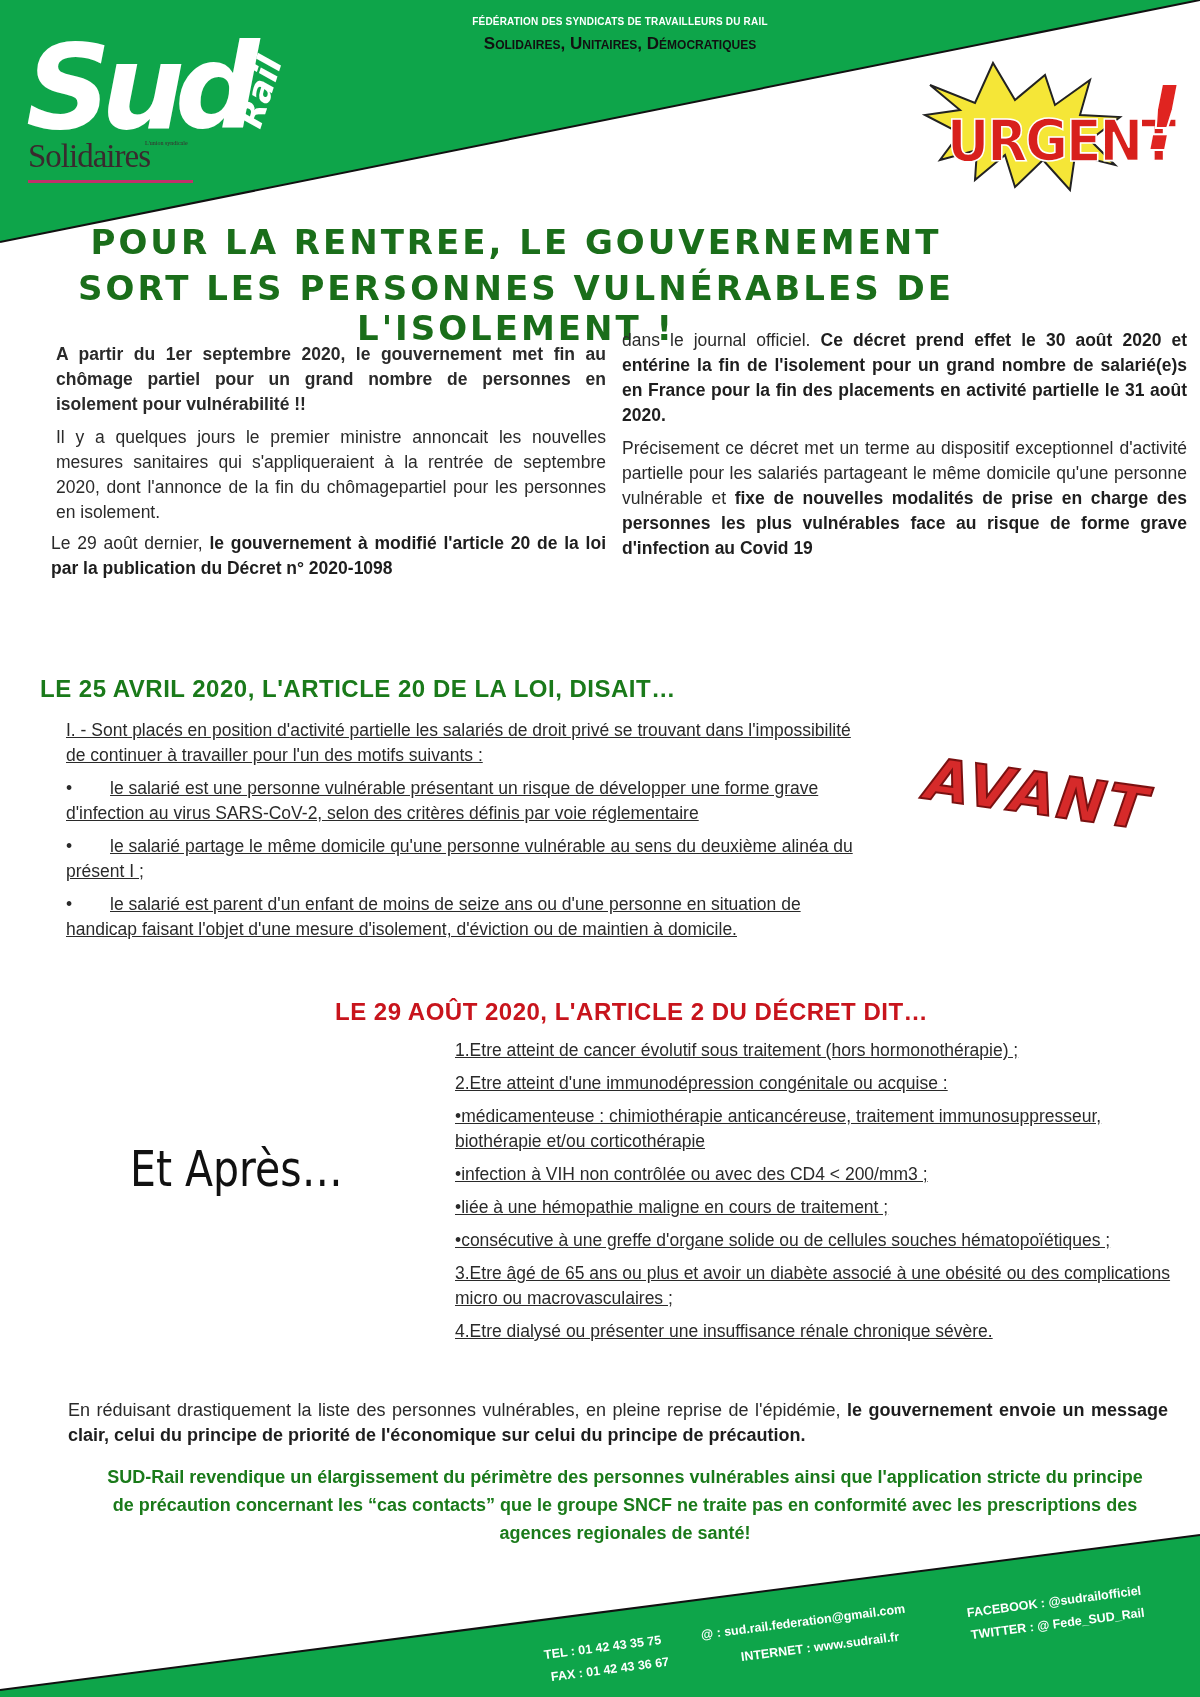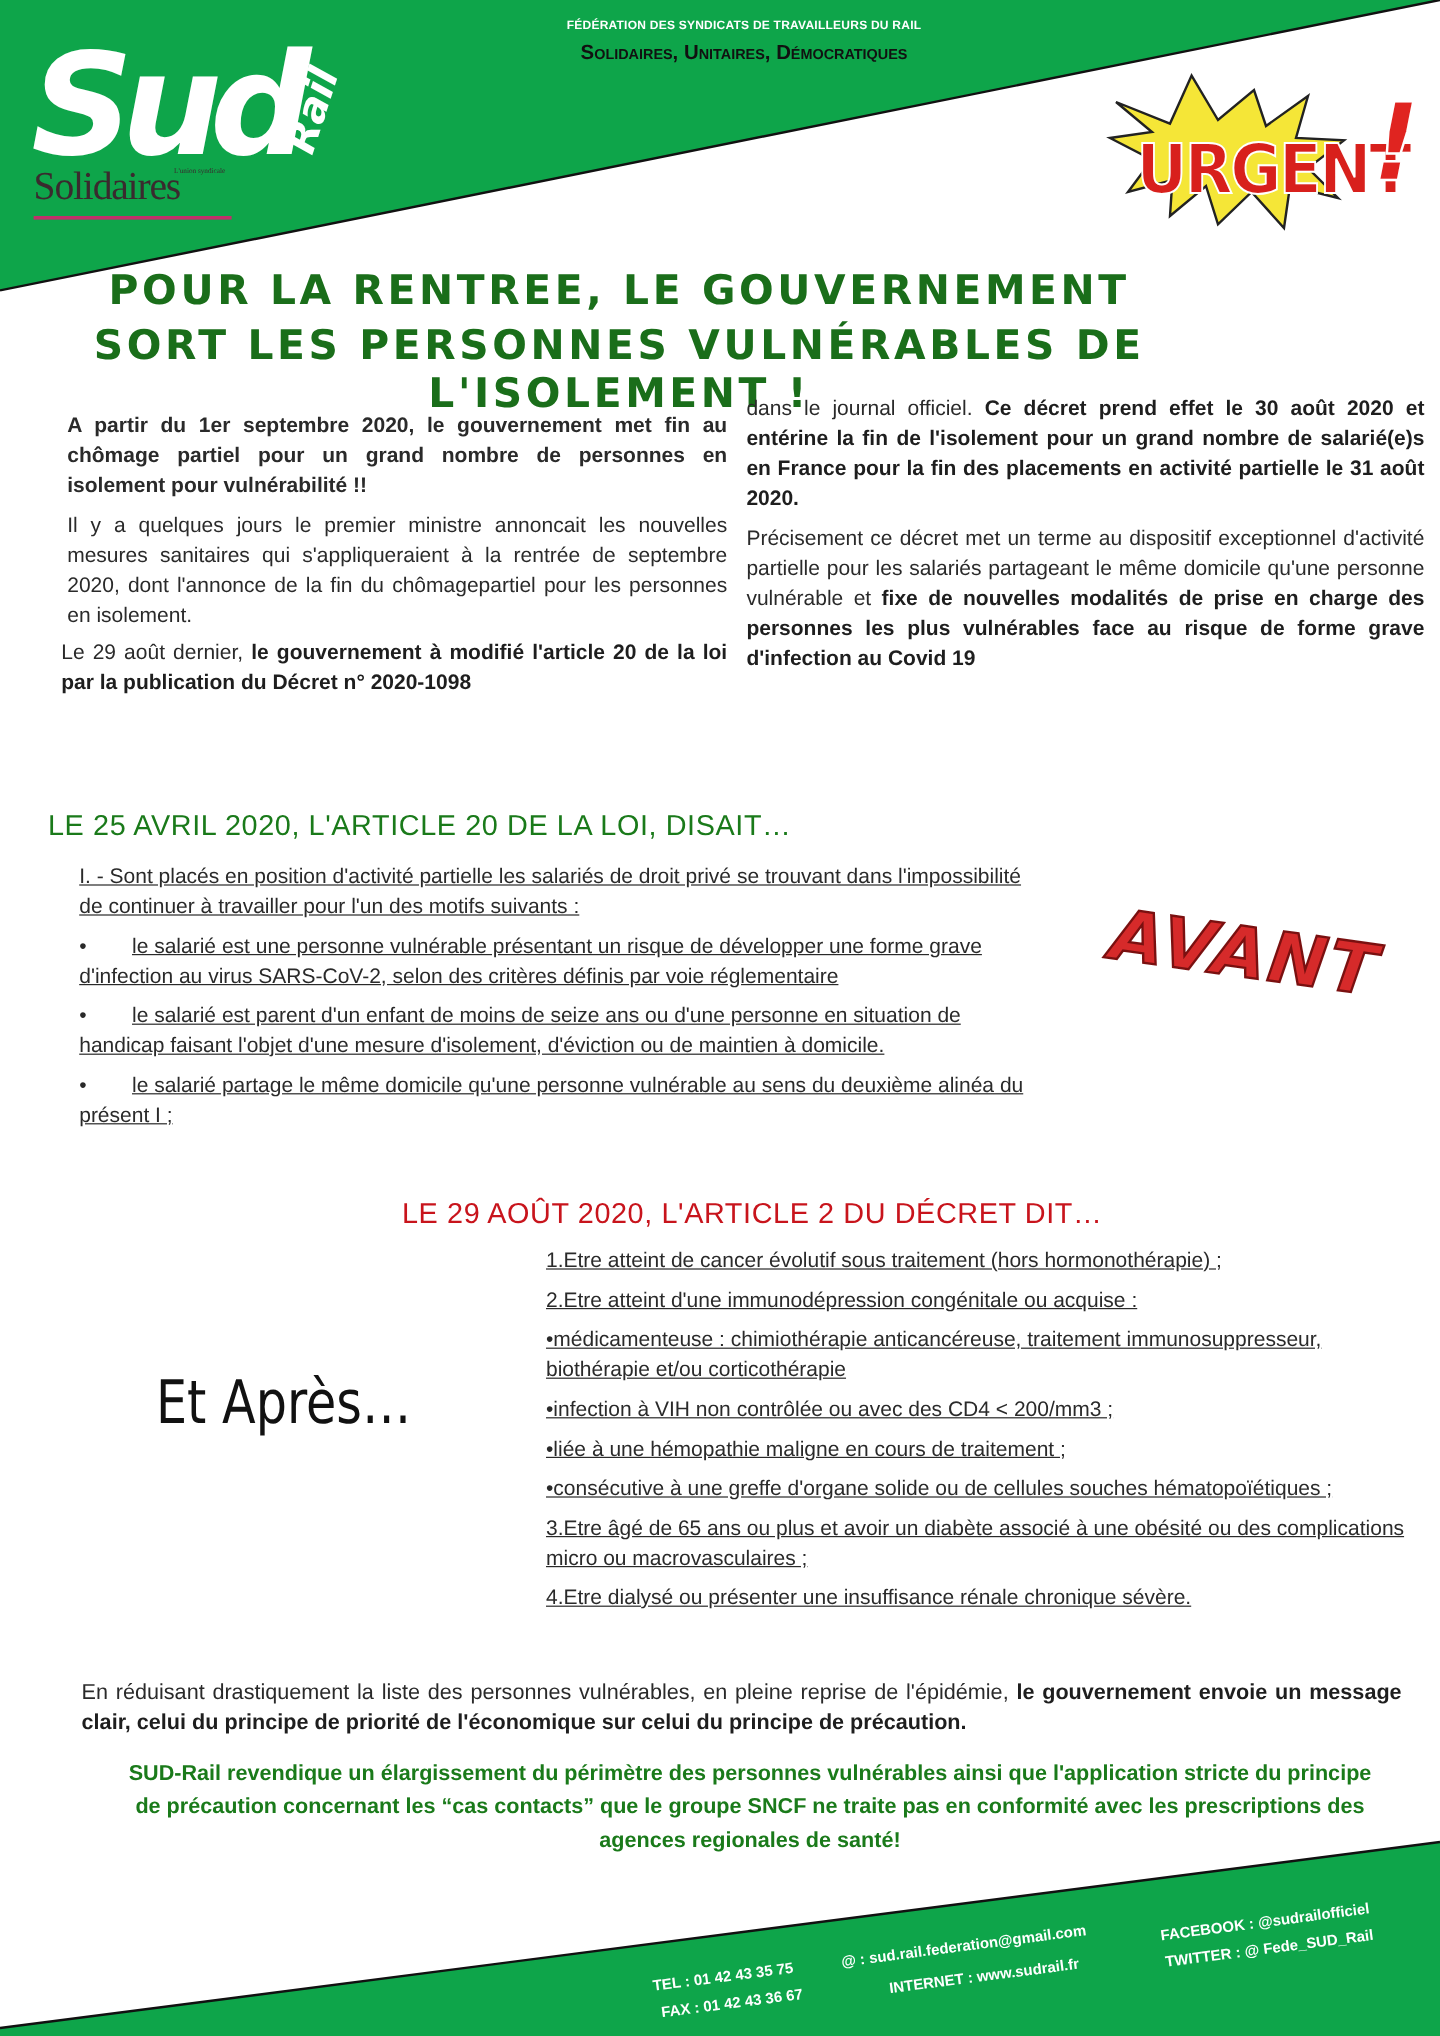--- a/index.html
+++ b/index.html
@@ -12,21 +12,21 @@
   .hdr-org .l2 { color:#111; font-weight:bold; font-size:15px; margin-top:7px; font-variant:small-caps; font-size:17px; }
   .logo-sud { position:absolute; left:22px; top:10px; width:270px; height:135px; }
   .logo-sol { position:absolute; left:28px; top:138px; font-family:"Liberation Serif", serif; font-weight:normal;
               font-size:33px; color:#3a2a2e; letter-spacing:-1px; }
   .logo-sol-line { position:absolute; left:28px; top:180px; width:165px; height:3px; background:#c0306a; }
   .logo-sol-sub { position:absolute; left:145px; top:140px; font-family:"Liberation Serif", serif; font-size:6px; color:#3a2a2e; line-height:7px; }
   .title { position:absolute; left:0; width:1032px; text-align:center; color:#1a6e1a; font-weight:bold;
            font-family:"DejaVu Sans", sans-serif; font-size:34px; letter-spacing:3px; }
   .para { position:absolute; font-size:17.5px; line-height:25px; text-align:justify; color:#2a2a2a; }
   .para b { color:#1e1e1e; }
-  .sec-title { position:absolute; font-weight:normal; font-size:24px; letter-spacing:0.5px; }
+  .sec-title { position:absolute; font-weight:bold; font-size:24px; letter-spacing:0.5px; }
   .bullets { position:absolute; font-size:17.5px; line-height:25px; color:#2a2a2a; }
   .bullets p { margin:0 0 8px 0;text-decoration:underline; }
   .bul { display:inline-block; width:44px; }
   .avant { position:absolute; left:925px; top:760px; transform:rotate(8deg); font-family:"DejaVu Sans", sans-serif;
            font-weight:bold; font-style:italic; font-size:58px; color:#d62a2a; letter-spacing:2px;
            -webkit-text-stroke:2px #7a1010; }
   .etapres { position:absolute; left:130px; top:1140px; font-family:"DejaVu Sans", sans-serif; font-size:50px;
              color:#111; font-weight:normal; transform:scaleX(0.82); transform-origin:left; }
   .footer-txt { position:absolute; color:#fff; font-weight:bold; white-space:nowrap; transform-origin:left bottom; }
 </style>
@@ -72,22 +72,22 @@
 
 <div class="para" style="left:622px;top:328px;width:565px;">
   <div style="margin-bottom:8px;"><span>dans le journal officiel. </span><b>Ce décret prend effet le 30 août 2020 et entérine la fin de l'isolement pour un grand nombre de salarié(e)s en France pour la fin des placements en activité partielle le 31 août 2020.</b></div>
   <div><span>Précisement ce décret met un terme au dispositif exceptionnel d'activité partielle pour les salariés partageant le même domicile qu'une personne vulnérable et </span><b>fixe de nouvelles modalités de prise en charge des personnes les plus vulnérables face au risque de forme grave d'infection au Covid 19</b></div>
 </div>
 
 <div class="sec-title" style="left:40px;top:675px;color:#1a7a1a;">LE 25 AVRIL 2020, L'ARTICLE 20 DE LA LOI, DISAIT…</div>
 <div class="bullets" style="left:66px;top:718px;width:800px;">
   <p>I. - Sont placés en position d'activité partielle les salariés de droit privé se trouvant dans l'impossibilité de continuer à travailler pour l'un des motifs suivants :</p>
   <p><span class="bul">•</span><span>le salarié est une personne vulnérable présentant un risque de développer une forme grave d'infection au virus SARS-CoV-2, selon des critères définis par voie réglementaire</span></p>
+  <p><span class="bul">•</span><span>le salarié partage le même domicile qu'une personne vulnérable au sens du deuxième alinéa du présent I ;</span></p>
   <p><span class="bul">•</span><span>le salarié est parent d'un enfant de moins de seize ans ou d'une personne en situation de handicap faisant l'objet d'une mesure d'isolement, d'éviction ou de maintien à domicile.</span></p>
-  <p><span class="bul">•</span><span>le salarié partage le même domicile qu'une personne vulnérable au sens du deuxième alinéa du présent I ;</span></p>
 </div>
 <div class="avant">AVANT</div>
 
 <div class="sec-title" style="left:335px;top:998px;color:#c8141c;">LE 29 AOÛT 2020, L'ARTICLE 2 DU DÉCRET DIT…</div>
 <div class="etapres">Et Après…</div>
 <div class="bullets" style="left:455px;top:1038px;width:720px;">
   <p>1.Etre atteint de cancer évolutif sous traitement (hors hormonothérapie) ;</p>
   <p>2.Etre atteint d'une immunodépression congénitale ou acquise :</p>
   <p>•médicamenteuse : chimiothérapie anticancéreuse, traitement immunosuppresseur, biothérapie et/ou corticothérapie</p>
   <p>•infection à VIH non contrôlée ou avec des CD4 &lt; 200/mm3 ;</p>

